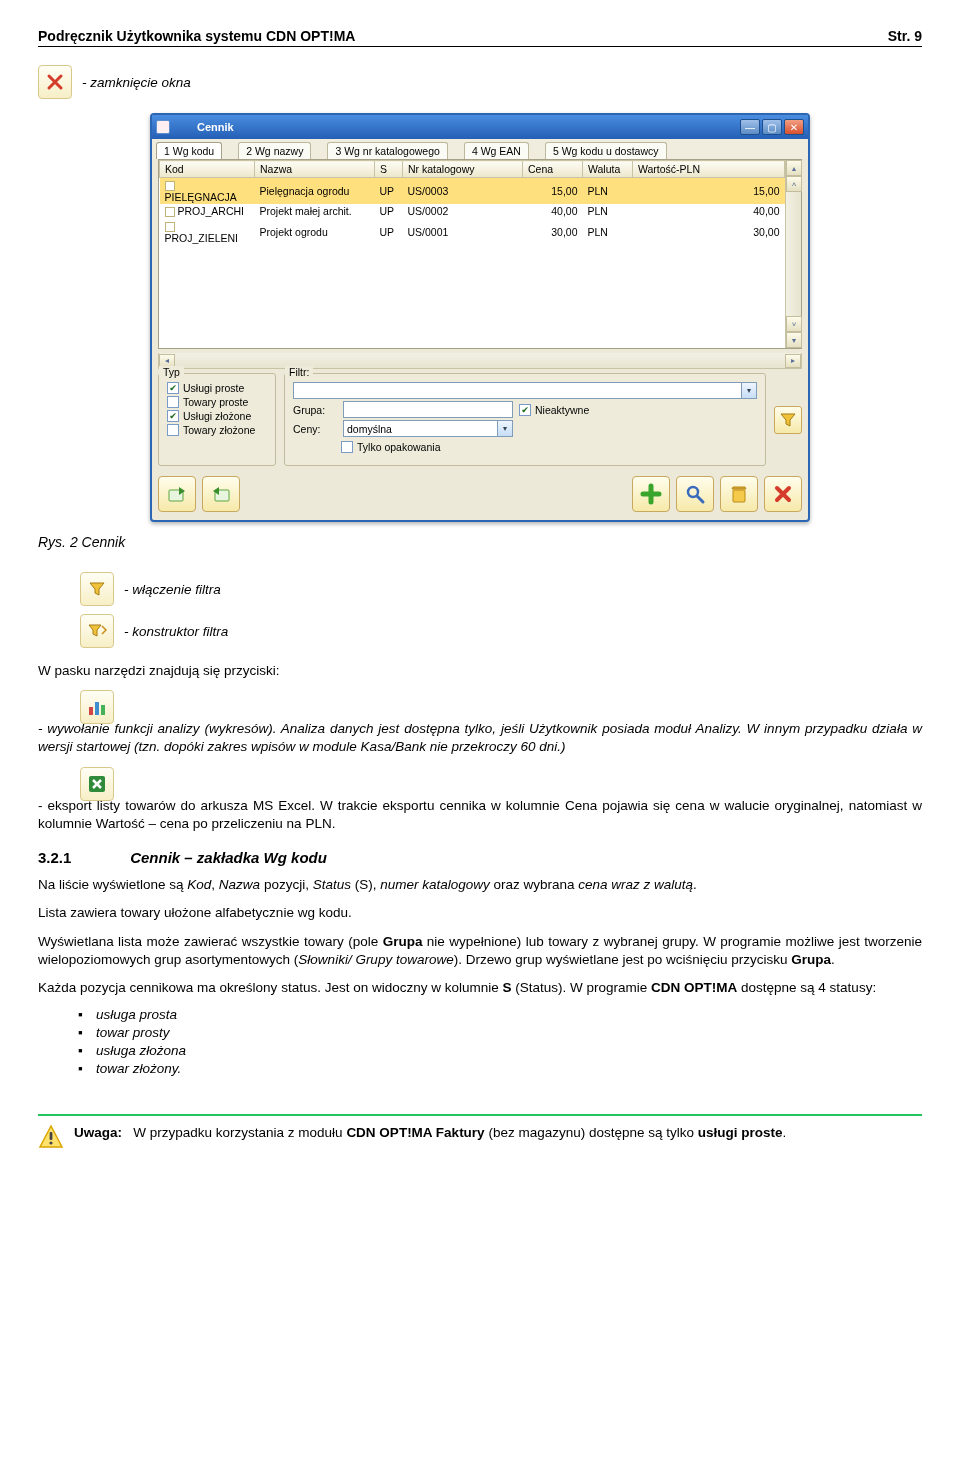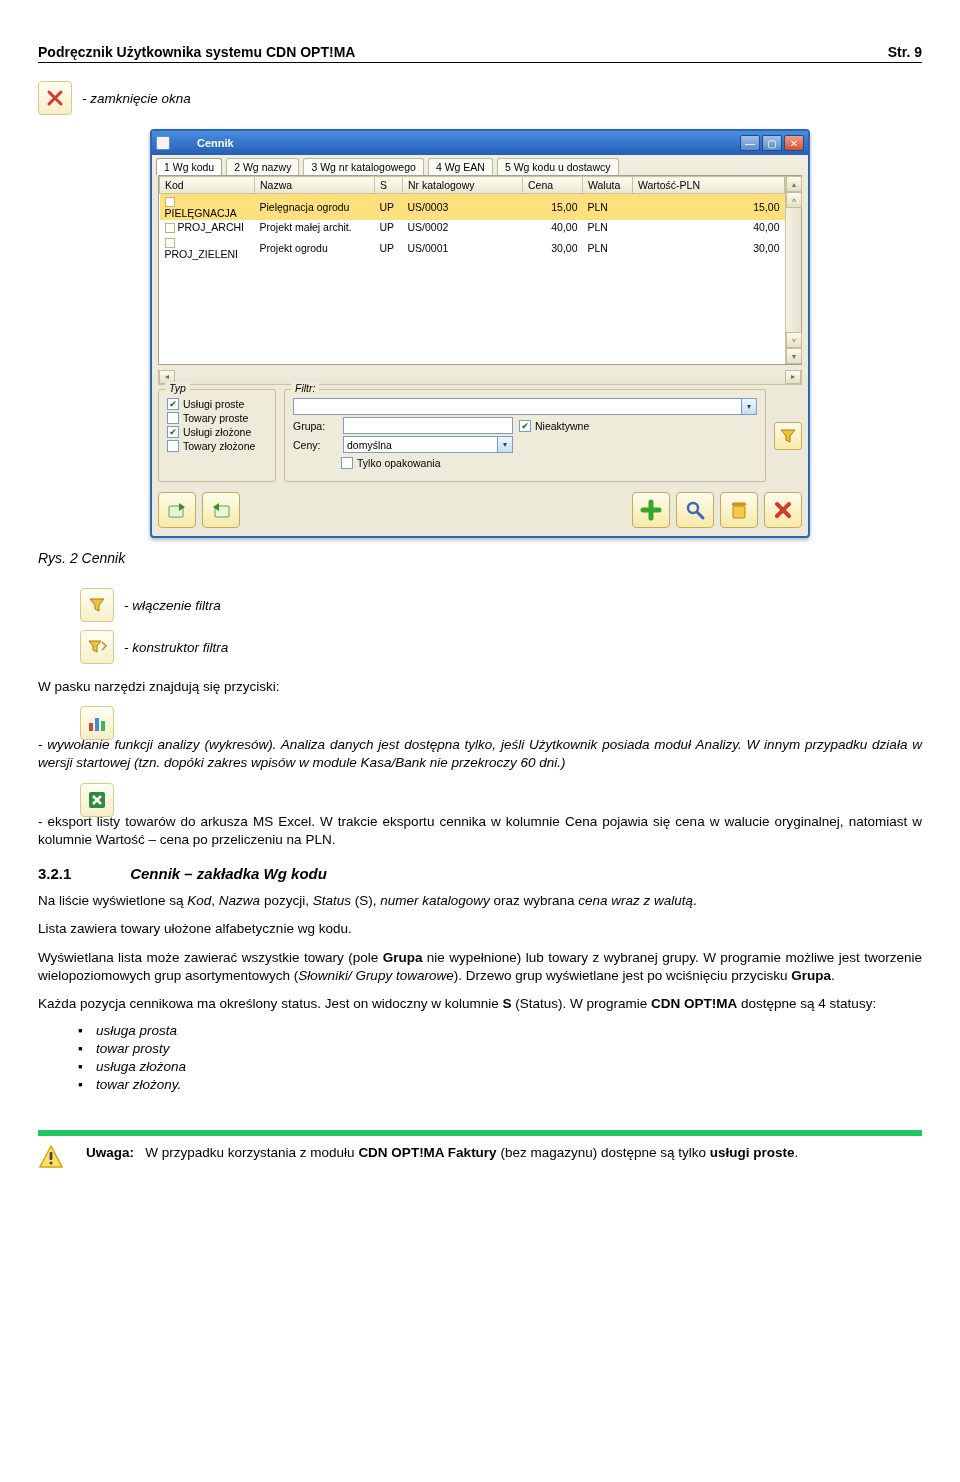--- a/index.html
+++ b/index.html
@@ -5,21 +5,21 @@
   * { box-sizing: border-box; }
   body {
     margin: 0;
     padding: 0;
     font-family: Verdana, Tahoma, Arial, sans-serif;
     font-size: 13.5px;
     color: #000;
     background: #fff;
     width: 960px;
   }
-  .page { padding: 44px 38px 20px 38px; }
+  .page { padding: 28px 38px 20px 38px; }
   .header-row {
     display: flex;
     justify-content: space-between;
     font-weight: bold;
     font-size: 14px;
     border-bottom: 1px solid #000;
     padding-bottom: 2px;
     margin-bottom: 18px;
   }
   .icon-btn {
@@ -67,21 +67,21 @@
     width: 20px; height: 16px;
     background: linear-gradient(#9fc0ea, #5c8cc4);
     border: 1px solid #1d4e8e;
     border-radius: 2px;
     margin-left: 2px;
     color: #fff;
     display: flex; align-items: center; justify-content: center;
     font-size: 10px;
   }
   .winbtn.close { background: linear-gradient(#f39e83, #d6502e); }
-  .tabs { display: flex; padding: 3px 4px 0 4px; background: #f0edde; gap: 4px; }
+  .tabs { display: flex; padding: 3px 4px 0 4px; background: #f0edde; gap: 16px; }
   .tab {
     padding: 2px 7px;
     background: #fbfbf5;
     border: 1px solid #bdb89b;
     border-bottom: none;
     border-radius: 3px 3px 0 0;
     font-size: 10.5px;
   }
   .tab.active { background: #fff; font-weight: normal; border-color: #a6a089; }
   .listpane {
@@ -145,25 +145,24 @@
     border: 1px solid #c2bc9c;
     border-radius: 3px;
     padding: 6px 8px 8px 8px;
     background: #eeebda;
     position: relative;
   }
   .fgroup.typ { width: 118px; }
   .fgroup.flt { flex: 1; }
   .flegend {
     position: absolute;
-    top: -8px; left: 6px;
+    top: -8px; left: 0;
     background: #eeebda;
     padding: 0 4px;
     font-size: 10.5px;
-    font-style: italic;
   }
   .chk { display: flex; align-items: center; gap: 4px; margin: 2px 0; }
   .chkbox, .chkbox-on {
     width: 12px; height: 12px;
     border: 1px solid #7a9ac7; background: #fff;
     display: inline-flex; align-items: center; justify-content: center;
     font-size: 9px; color: #1d6b1d;
   }
   .chkbox-on::before { content: "✔"; }
   .frow { display: flex; align-items: center; gap: 6px; margin: 2px 0; }
@@ -205,26 +204,26 @@
   .indent-block { margin-left: 42px; margin-bottom: 10px; }
   p { margin: 10px 0; line-height: 1.35; text-align: justify; }
   p.after-icon { margin-top: -6px; }
   .sectnum { font-weight: bold; font-size: 15px; display: inline-block; width: 88px; }
   .secttitle { font-weight: bold; font-size: 15px; font-style: italic; }
   h3.sect { font-size: 15px; margin: 16px 0 10px 0; }
   ul.sq { list-style: none; padding-left: 58px; margin: 6px 0; }
   ul.sq li::before { content: "▪"; display:inline-block; width: 18px; margin-left: -18px; }
   ul.sq li { font-style: italic; margin: 3px 0; }
   .footer {
-    border-top: 6px solid #22c55e;
+    border-top: 2px solid #22c55e;
     margin-top: 38px;
     padding-top: 8px;
     display: flex;
     align-items: flex-start;
-    gap: 22px;
+    gap: 10px;
   }
   .warn-tri {
     width: 26px; height: 26px; flex-shrink: 0;
     display:flex; align-items:center; justify-content:center;
   }
   .footer .txt { font-size: 13.5px; line-height: 1.35; }
   i { font-style: italic; }
   b { font-weight: bold; }
 
   

